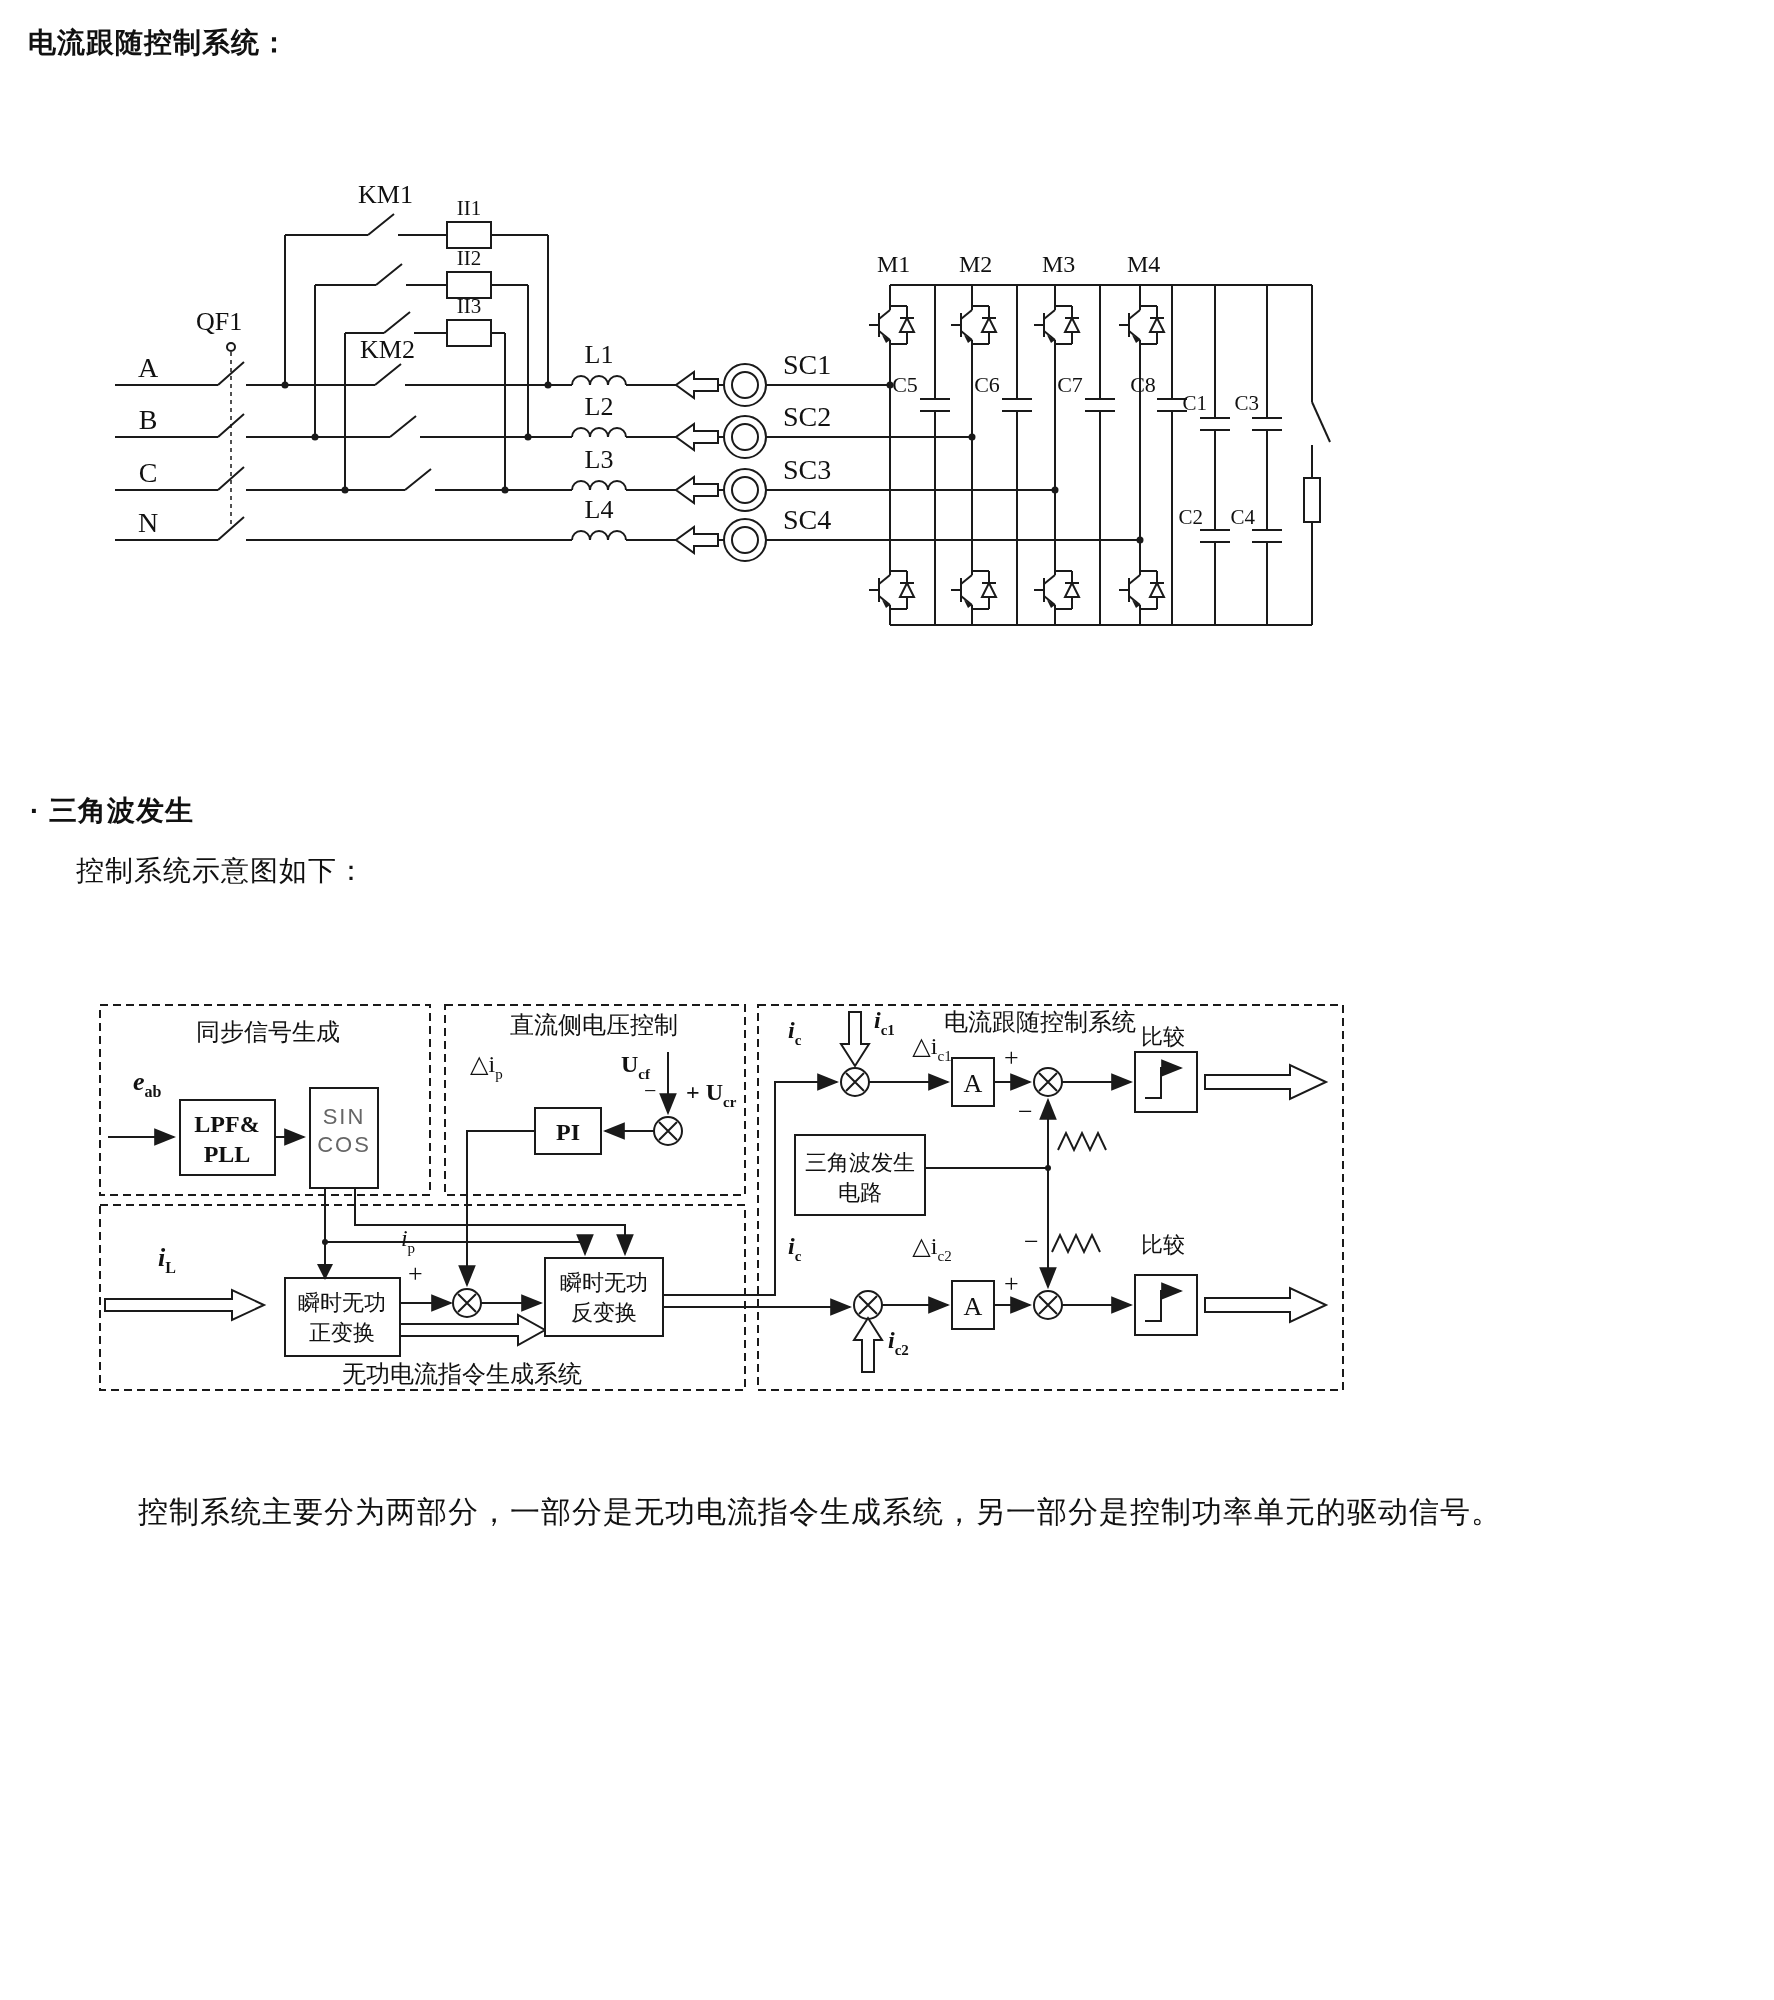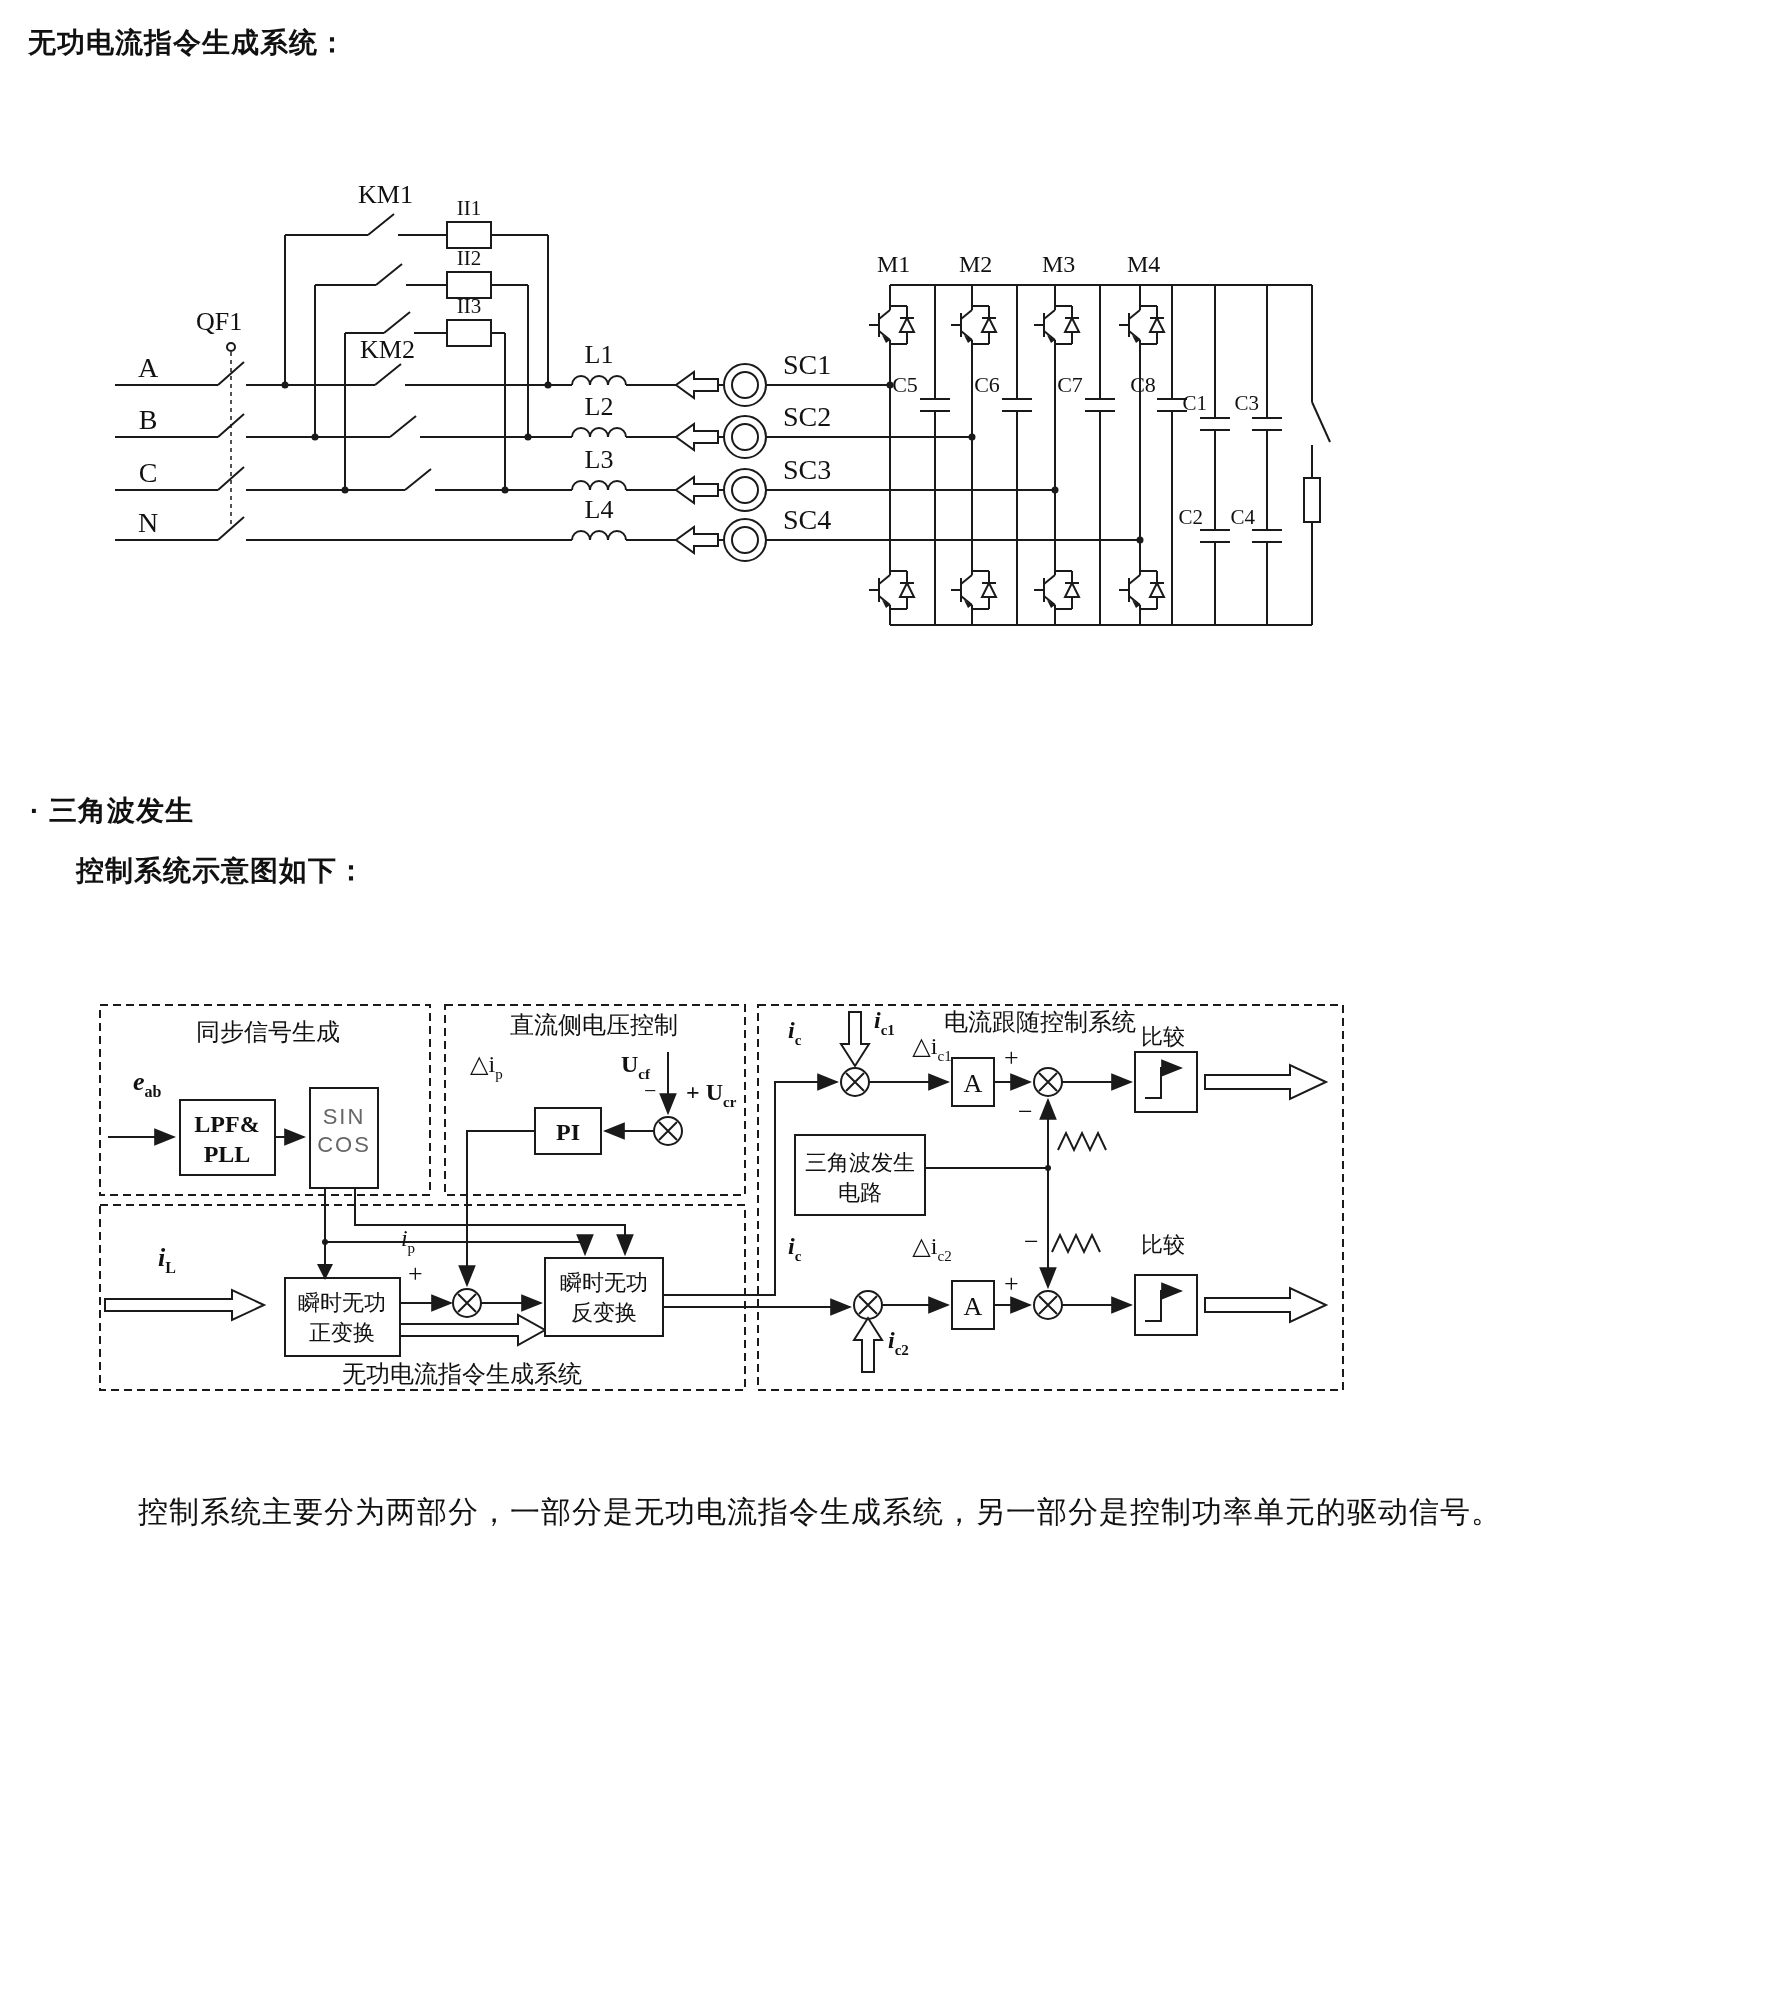--- a/index.html
+++ b/index.html
@@ -1,21 +1,21 @@
 <!DOCTYPE html>
 <html><head>
 <meta charset="utf-8">
 <style>
   *{margin:0;padding:0;box-sizing:border-box}
   html,body{background:#fff}
   body{font-family:"Liberation Sans","DejaVu Sans",sans-serif;color:#111}
   .page{position:relative;width:1774px;height:2000px;background:#fff;overflow:hidden}
   .h-top{position:absolute;left:28px;top:24px;font-size:28px;font-weight:bold;letter-spacing:1px}
   .h-bullet{position:absolute;left:30px;top:792px;font-size:28px;font-weight:bold;letter-spacing:1px}
-  .h-sub{position:absolute;left:76px;top:852px;font-size:28px;font-weight:bold;letter-spacing:1px}
+  .h-sub{position:absolute;left:76px;top:852px;font-size:28px;font-weight:normal;letter-spacing:1px}
   .footer{position:absolute;left:138px;top:1492px;font-size:30px;font-weight:normal;letter-spacing:1px;white-space:nowrap}
   svg{position:absolute;left:0}
   #main-svg{top:140px}
   #ctrl-svg{top:990px}
   .w{stroke:#1a1a1a;stroke-width:2;fill:none}
   .box{fill:#fff;stroke:#1a1a1a;stroke-width:2}
   .dash{fill:none;stroke:#1a1a1a;stroke-width:2;stroke-dasharray:8 5}
   .dsh2{stroke-dasharray:4 4;stroke-width:1.5}
   .dot{fill:#1a1a1a;stroke:none}
   .hollow{fill:#fff;stroke:#1a1a1a;stroke-width:2;stroke-linejoin:miter}
@@ -24,21 +24,21 @@
   .cn{font-family:"Liberation Sans","DejaVu Sans",sans-serif}
   .mid{text-anchor:middle}
   .end{text-anchor:end}
   .gray{fill:#666}
 </style>
 </head>
 <body>
 
 <div class="page">
 
-  <div class="h-top">无功电流指令生成系统：</div>
+  <div class="h-top">电流跟随控制系统：</div>
 
   <svg id="main-svg" width="1774" height="560" viewBox="0 140 1774 560">
     <defs>
       <g id="igbt" class="w">
         <line x1="0" y1="0" x2="0" y2="10"></line>
         <line x1="0" y1="10" x2="-11" y2="19"></line>
         <line x1="-11" y1="13" x2="-11" y2="37"></line>
         <line x1="-21" y1="25" x2="-11" y2="25"></line>
         <line x1="-11" y1="31" x2="0" y2="40"></line>
         <polygon points="0,40 -8,35 -4,43" fill="#1a1a1a" stroke="none"></polygon>

